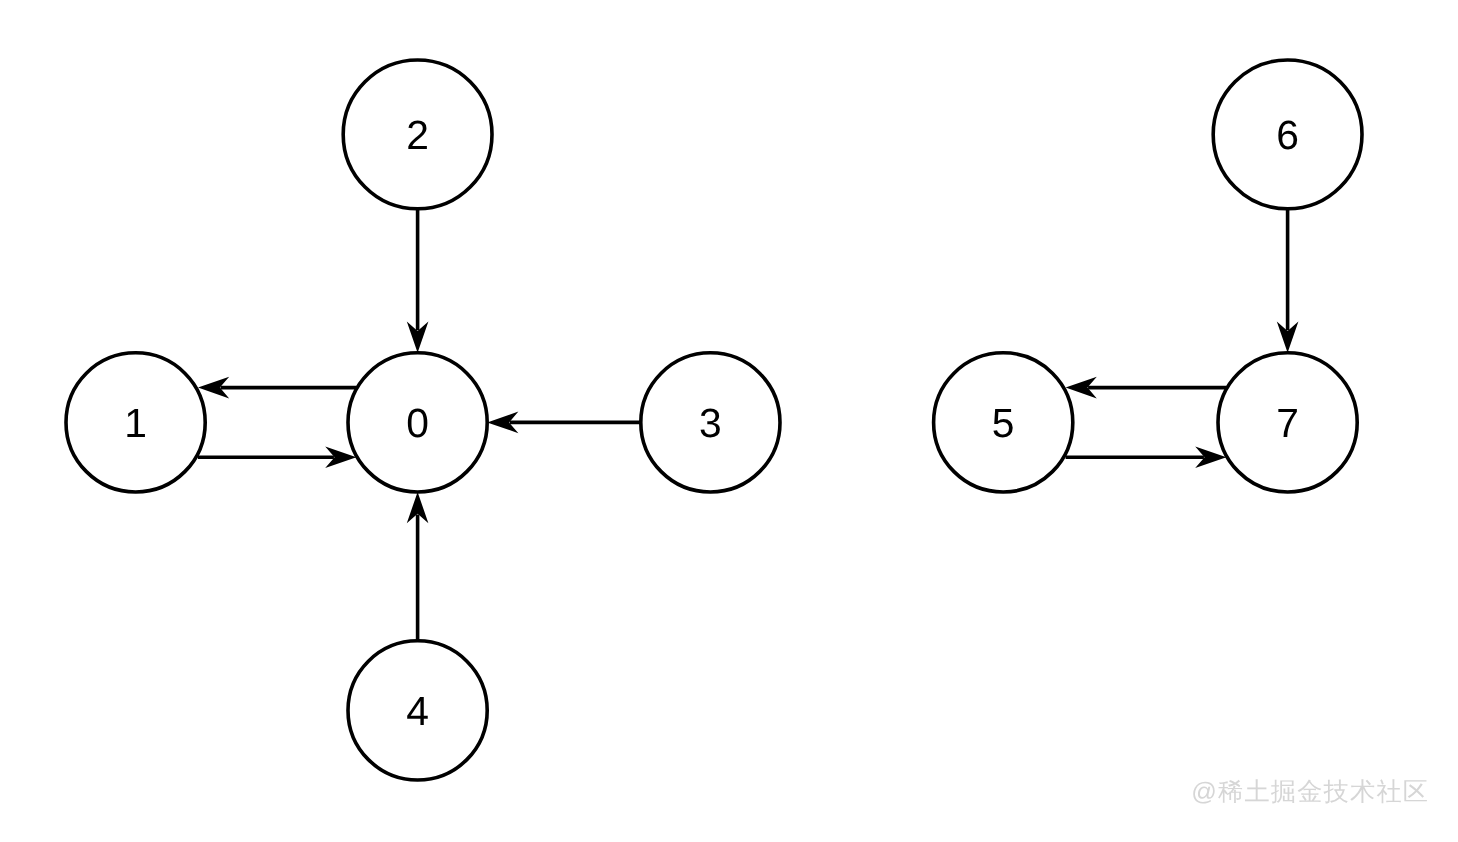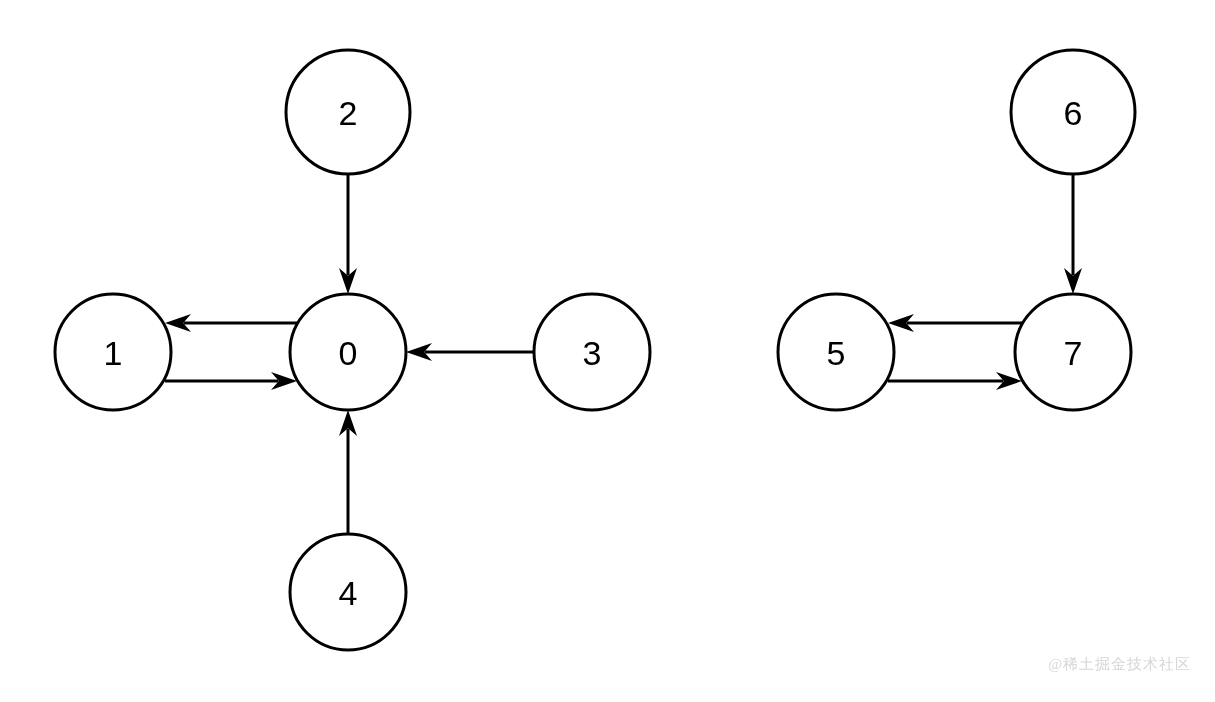--- a/index.html
+++ b/index.html
@@ -45,22 +45,22 @@
     fill: none;
   }
   .edge-head {
     fill: #000000;
     stroke: none;
   }
   .watermark {
     position: absolute;
     right: 24px;
     bottom: 28px;
-    font-family: Liberation Serif, serif;
-    font-size: 15px;
+    font-family: Liberation Sans, sans-serif;
+    font-size: 21px;
     color: #d6d6d6;
     letter-spacing: 1px;
     user-select: none;
     white-space: nowrap;
   }
 </style>
 </head>
 <body>
 
 <div id="canvas">

